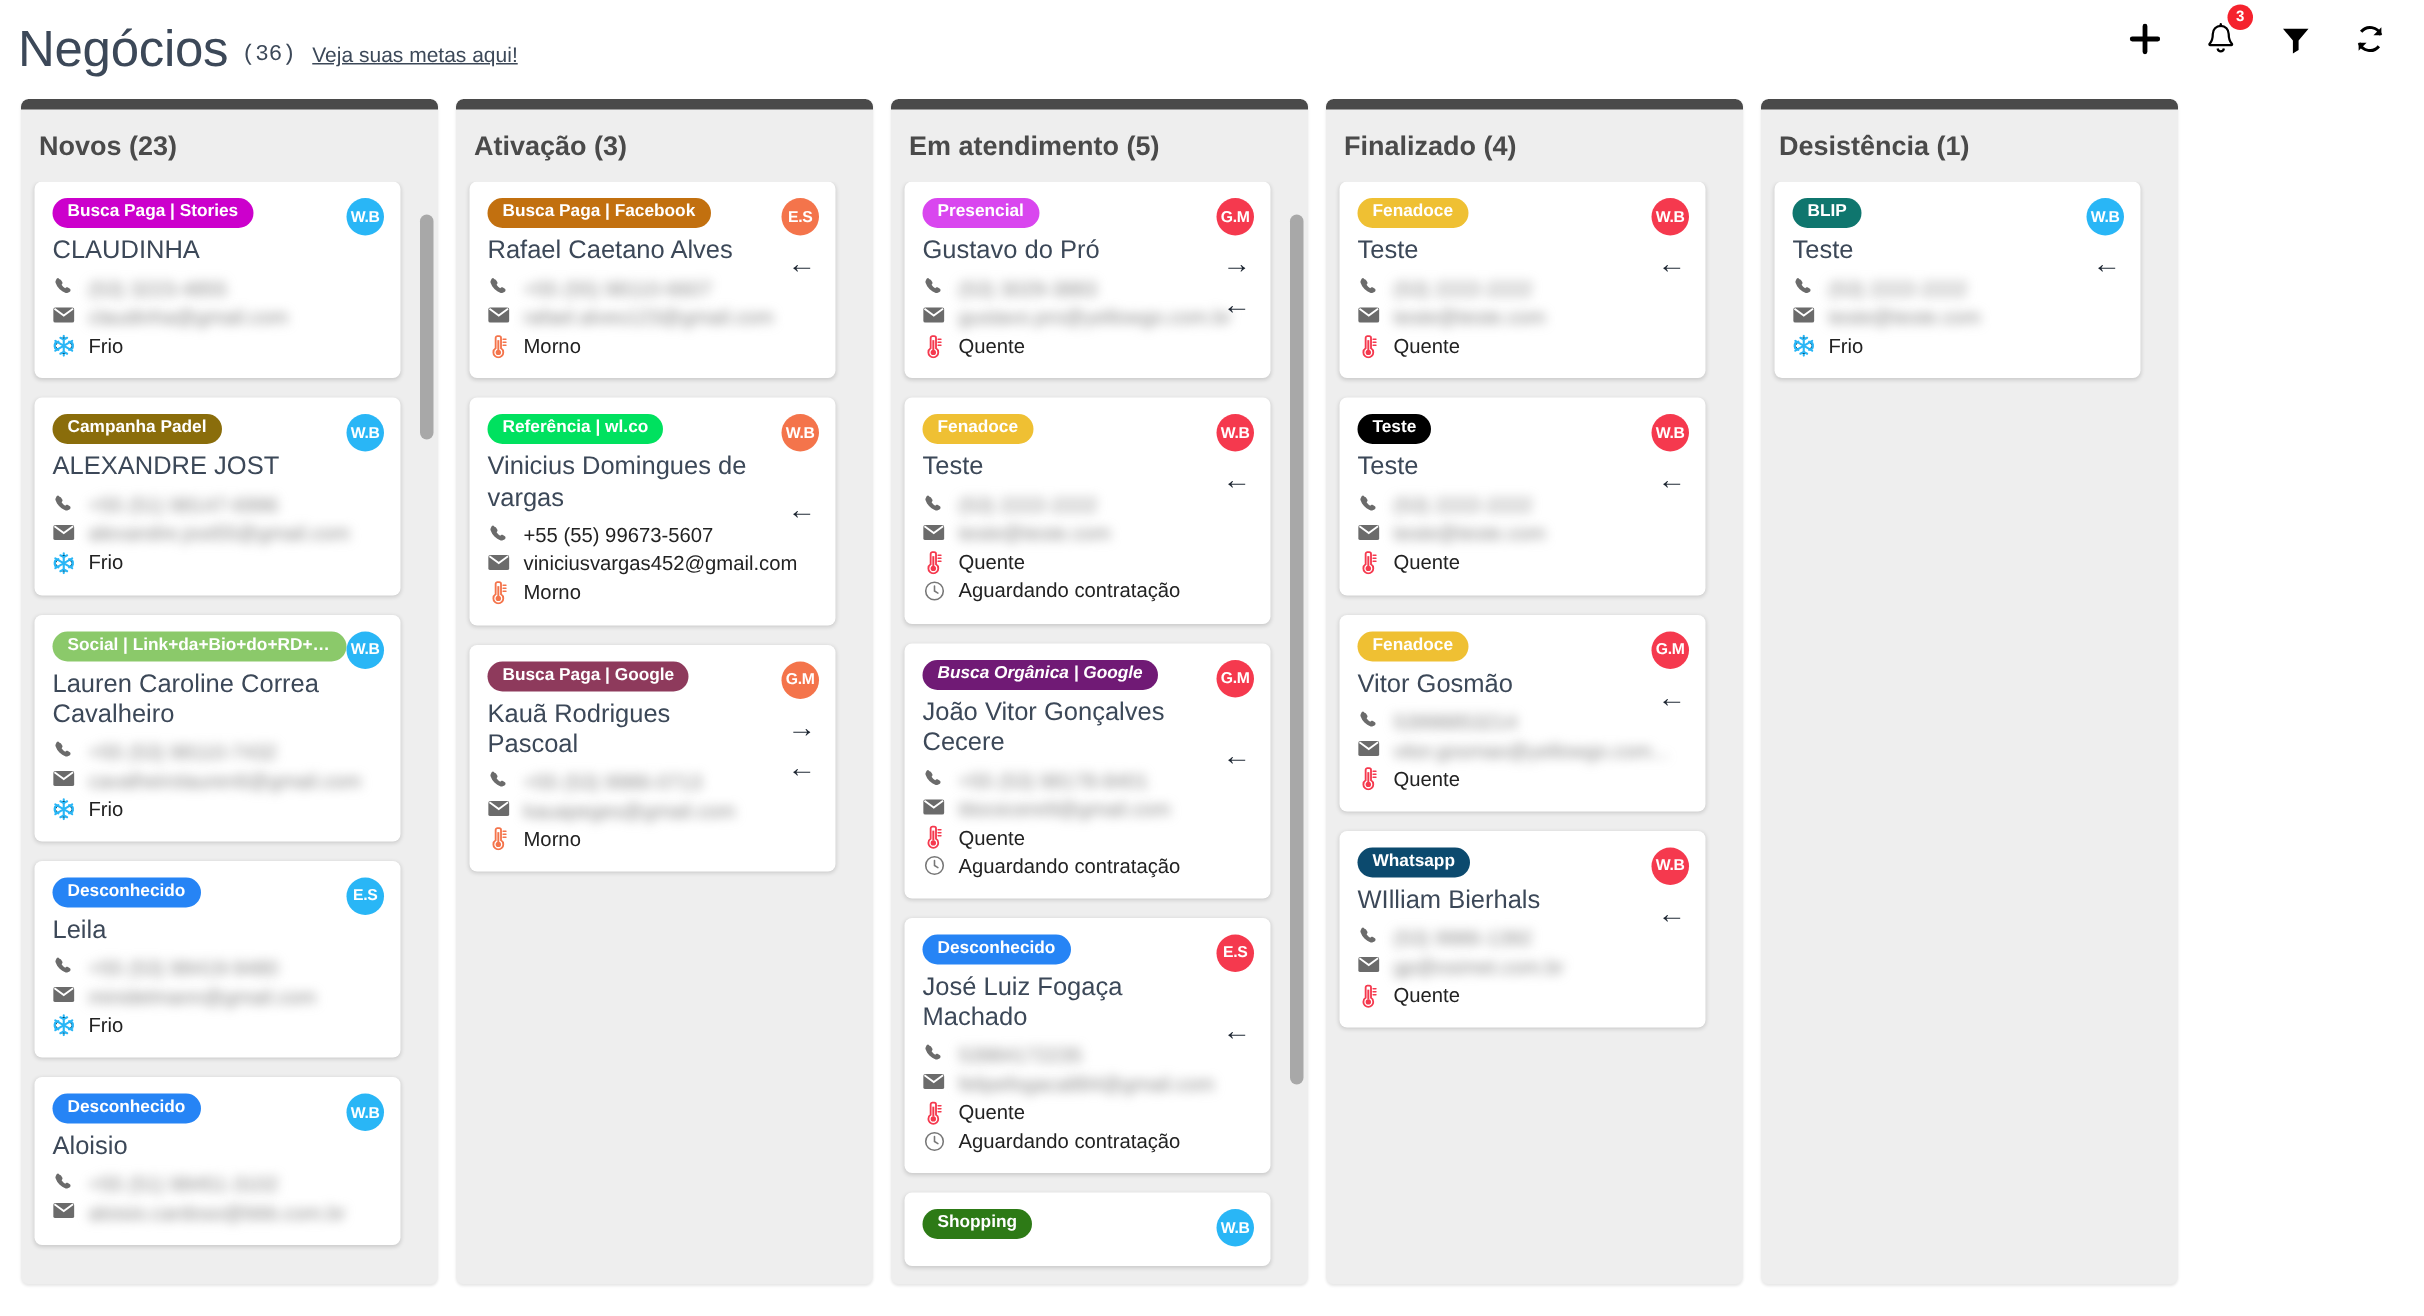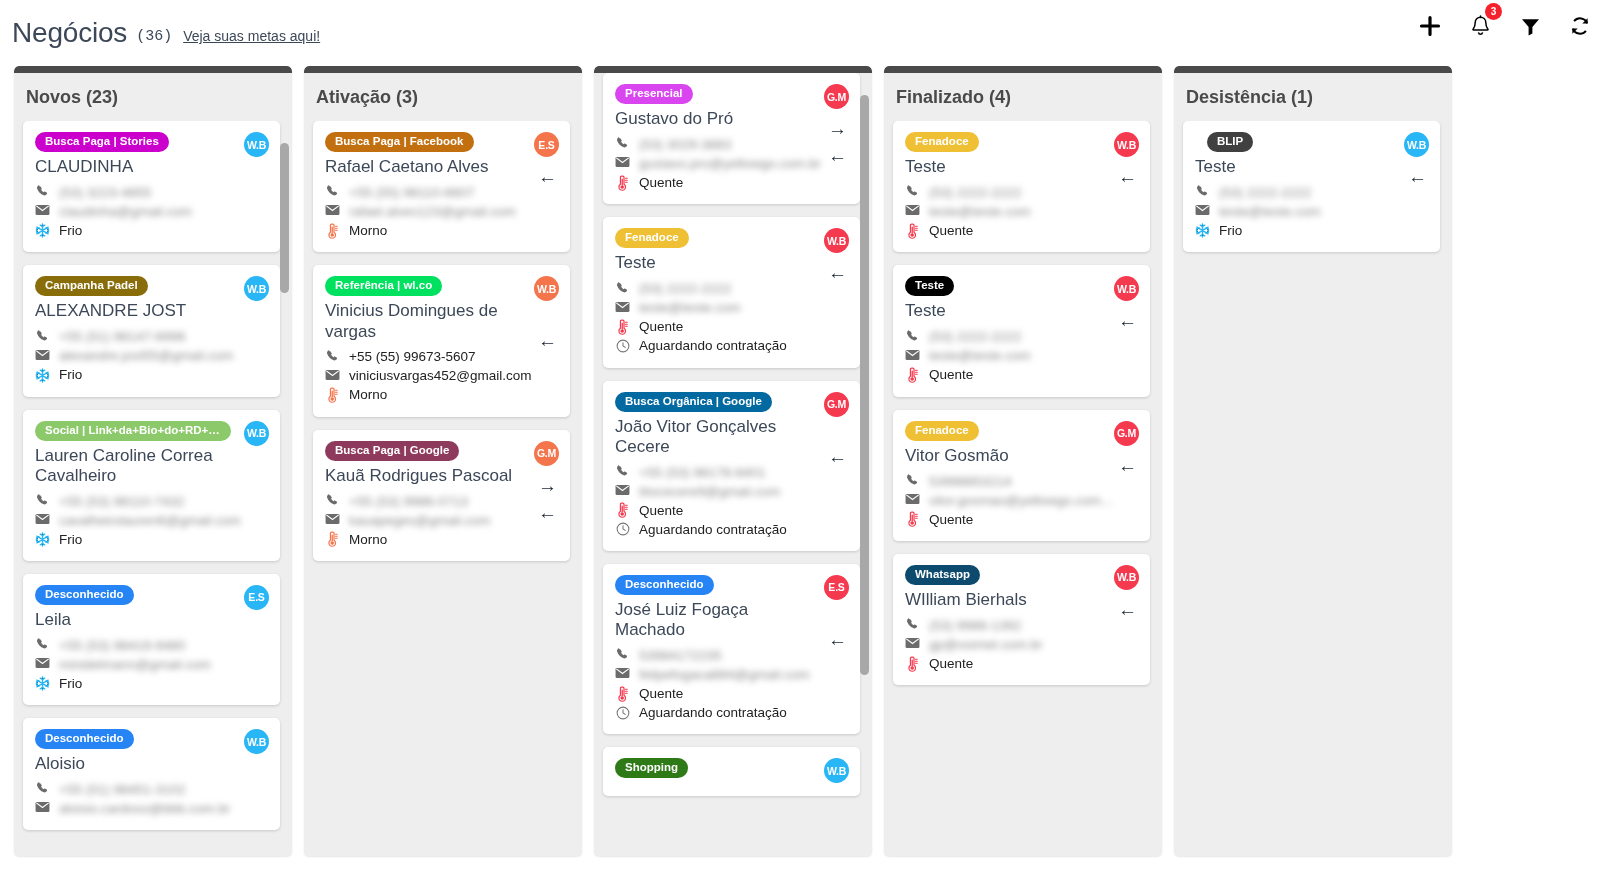--- a/index.html
+++ b/index.html
@@ -14,21 +14,21 @@
   
   #topbar {
     position: relative;
     height: 66px;
     display: flex;
     align-items: center;
     padding: 0 18px 0 12px;
     background: #ffffff;
   }
   #page-title {
-    font-size: 28px;
+    font-size: 34px;
     color: #3c4858;
     font-weight: 400;
     letter-spacing: -0.2px;
     line-height: 1;
   }
   #deal-count {
     font-size: 15px;
     color: #3c4858;
     margin-left: 9px;
     line-height: 1;
@@ -106,21 +106,21 @@
   .column-title {
     font-size: 18px;
     font-weight: bold;
     color: #4a4a4a;
     padding: 14px 12px 13px 12px;
     flex: 0 0 auto;
   }
   .column-body {
     flex: 1 1 auto;
     position: relative;
-    padding: 0 12px 0 9px;
+    padding: 0 25px 0 9px;
     overflow: hidden;
   }
   .cards {
     display: flex;
     flex-direction: column;
     gap: 13px;
   }
 
   
   .scrollbar {
@@ -574,20 +574,21 @@
             <div class="arrows" style="top: 46px;">
               <div class="arrow">→</div>
               <div class="arrow">←</div>
             </div>
           </div>
         </div>
       </div>
     </div>
     <div class="column">
       <div class="column-topbar"></div>
+      <div class="column-title">Em atendimento (5)</div>
       <div class="column-body">
         <div class="cards">
           <div class="card">
             <div class="card-head">
               <span class="tag" style="background: #d946ef;">Presencial</span>
             </div>
             <div class="avatar" style="background: rgb(245, 57, 78);">G.M</div>
             <div class="card-name">Gustavo do Pró</div>
             <div class="card-rows">
               <div class="crow">
@@ -668,21 +669,21 @@
                 </span>
                 <span class="ctext">Aguardando contratação</span>
               </div>
             </div>
             <div class="arrows" style="top: 46px;">
               <div class="arrow">←</div>
             </div>
           </div>
           <div class="card">
             <div class="card-head">
-              <span class="tag" style="background: #0369a1;">Busca Orgânica | Google</span>
+              <span class="tag" style="background: #701a75; font-style: italic;">Busca Orgânica | Google</span>
             </div>
             <div class="avatar" style="background: rgb(245, 57, 78);">G.M</div>
             <div class="card-name">João Vitor Gonçalves Cecere</div>
             <div class="card-rows">
               <div class="crow">
                 <span class="ci">
                   <span class="ico-phone"><svg width="14" height="14" viewBox="0 0 16 16">
                       <path d="M3.2 1.5c-.5 0-1 .3-1.3.8L1.3 3.6c-.3.5-.3 1.1-.1 1.6 1.3 3.7 4 6.4 7.7 7.7.5.2 1.1.2 1.6-.1l1.3-.7c.5-.3.8-.8.8-1.3 0-.4-.2-.8-.5-1l-1.5-1c-.4-.3-1-.3-1.4 0l-.7.5C7.4 8.6 6.5 7.7 5.8 6.6l.5-.7c.3-.4.3-1 0-1.4l-1-1.5c-.3-.3-.7-.5-1.1-.5z" fill="currentColor"></path>
                     </svg></span>
                 </span>
@@ -950,21 +951,21 @@
         </div>
       </div>
     </div>
     <div class="column">
       <div class="column-topbar"></div>
       <div class="column-title">Desistência (1)</div>
       <div class="column-body">
         <div class="cards">
           <div class="card">
             <div class="card-head">
-              <span class="tag" style="background: #404040; margin-left: 12px;">BLIP</span>
+              <span class="tag" style="background: #0f766e;">BLIP</span>
             </div>
             <div class="avatar" style="background: rgb(41, 182, 246);">W.B</div>
             <div class="card-name">Teste</div>
             <div class="card-rows">
               <div class="crow">
                 <span class="ci">
                   <span class="ico-phone"><svg width="14" height="14" viewBox="0 0 16 16">
                       <path d="M3.2 1.5c-.5 0-1 .3-1.3.8L1.3 3.6c-.3.5-.3 1.1-.1 1.6 1.3 3.7 4 6.4 7.7 7.7.5.2 1.1.2 1.6-.1l1.3-.7c.5-.3.8-.8.8-1.3 0-.4-.2-.8-.5-1l-1.5-1c-.4-.3-1-.3-1.4 0l-.7.5C7.4 8.6 6.5 7.7 5.8 6.6l.5-.7c.3-.4.3-1 0-1.4l-1-1.5c-.3-.3-.7-.5-1.1-.5z" fill="currentColor"></path>
                     </svg></span>
                 </span>

